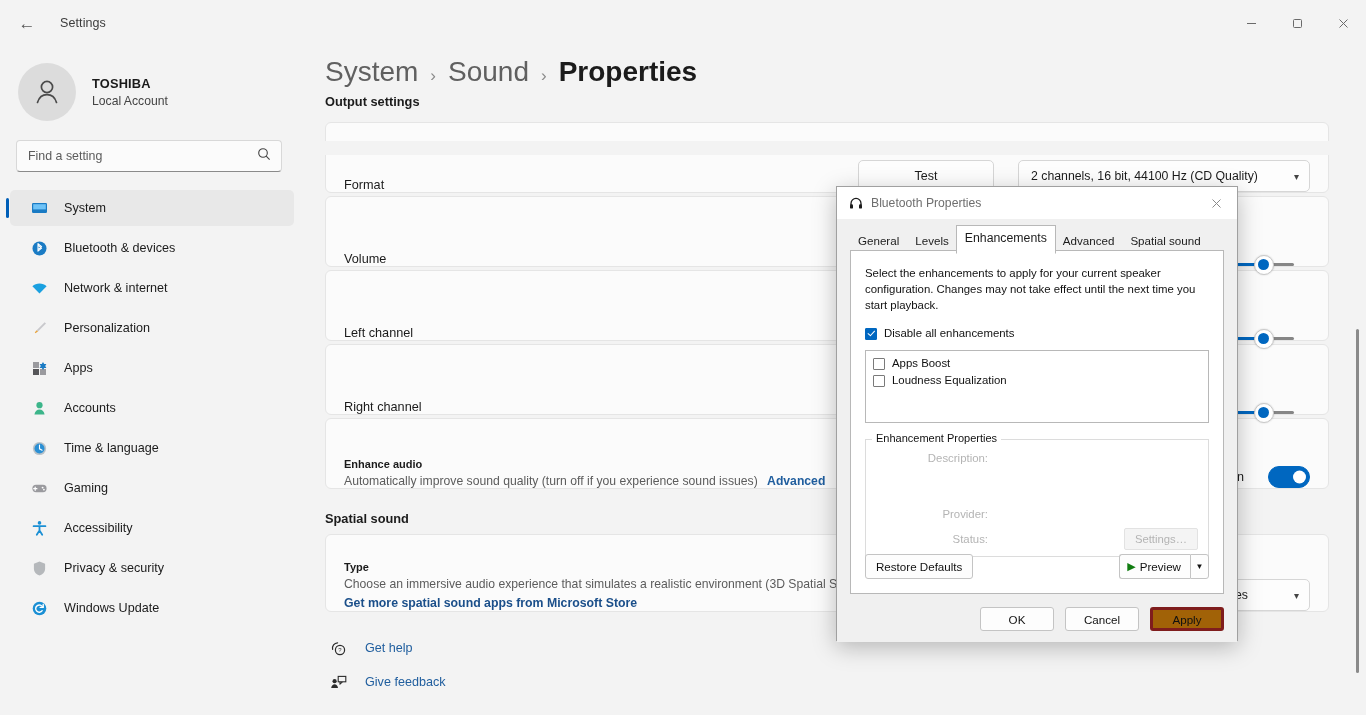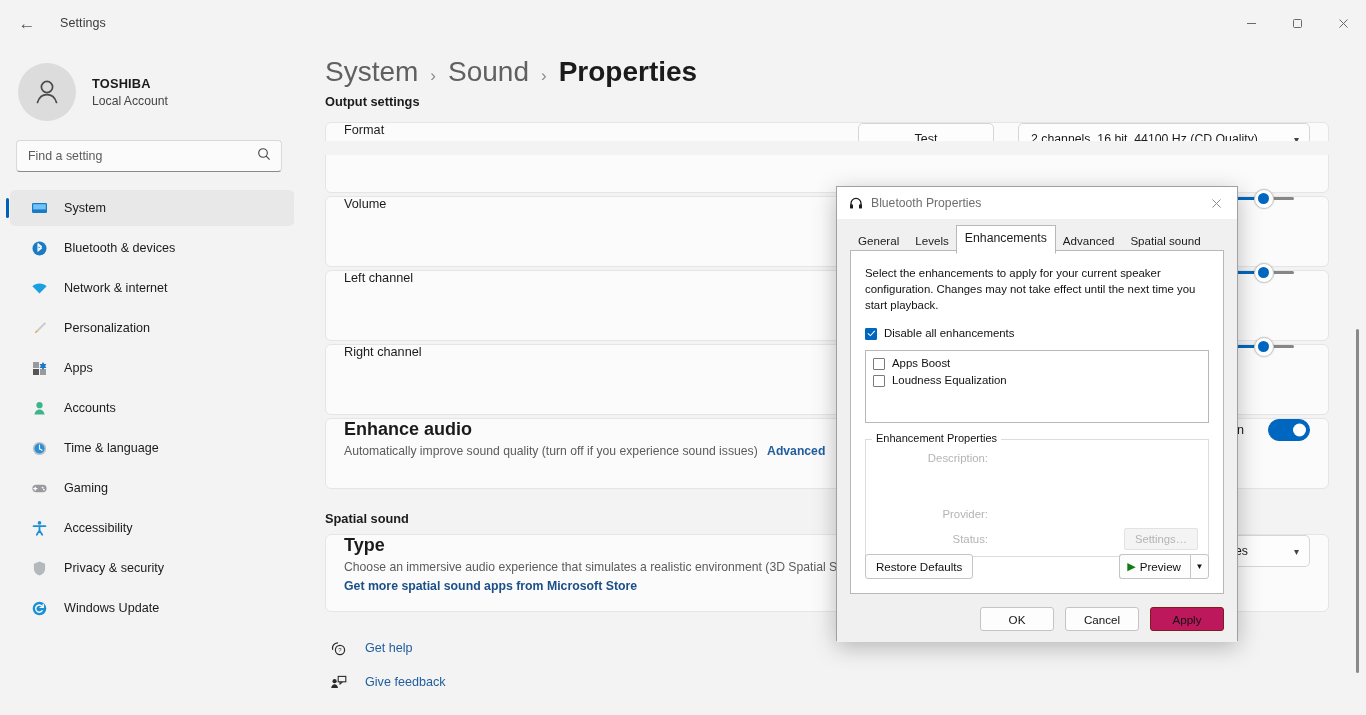--- a/index.html
+++ b/index.html
@@ -98,25 +98,25 @@
   .crumb-sep { font-size: 17px; color: #8a8a8a; margin: 0 12px; }
 
   .sectiontitle {
     font-size: 12.8px; font-weight: bold; color: #1b1b1b;
     margin: 6px 0 8px 25px;
   }
   .clip-top { position: absolute; top: 95px; left: 0; right: 0; height: 14px; background: #f3f3f3; z-index: 4;}
 
   .card {
     background: #fbfbfb; border: 1px solid #e5e5e5; border-radius: 6px;
-    margin: 0 37px 3px 25px; display: flex; align-items: flex-start;
+    margin: 0 37px 3px 25px; display: flex; align-items: flex-end;
     padding: 0 18px; min-height: 71px;
   }
   .card-label { font-size: 12.7px; color: #1b1b1b; }
-  .card-title { font-size: 18px; color: #1b1b1b; font-weight: bold; }
+  .card-title { font-size: 11px; color: #1b1b1b; font-weight: bold; }
   .card-desc { font-size: 12.2px; color: #5c5c5c; margin-top: 4px; }
   .card-left { flex: 1 1 auto; }
   .card-right { display: flex; align-items: center; gap: 24px; margin-left: auto; }
 
   .btn-test {
     width: 136px; height: 32px; border: 1px solid #d6d6d6; border-radius: 5px;
     background: #fdfdfd; font-size: 12.5px; color: #1b1b1b; cursor: pointer;
     font-family: "Liberation Sans", sans-serif;
   }
   .combo {
@@ -263,21 +263,21 @@
   }
 
   .dlg-actions {
     position: absolute; right: 13px; bottom: 11px; display: flex; gap: 11px; z-index: 5; margin-left: 46px;
   }
   .btn-action {
     width: 74px; height: 24px; font-size: 11.6px; border-radius: 3px;
     background: #fdfdfd; border: 1px solid #c4c4c4; color: #111; cursor: pointer;
     font-family: "Liberation Sans", sans-serif;
   }
-  .btn-action.default { background: #be185d; border: 1px solid #7f1d1d; }
+  .btn-action.default { background: #a16207; border: 3px solid #7f1d1d; }
 </style>
 </head>
 <body>
 
 <div class="titlebar">
   <div class="back-btn">
     <span class="back-arrow">←</span>
   </div>
   <div class="app-title">Settings</div>
   <div class="win-controls">

